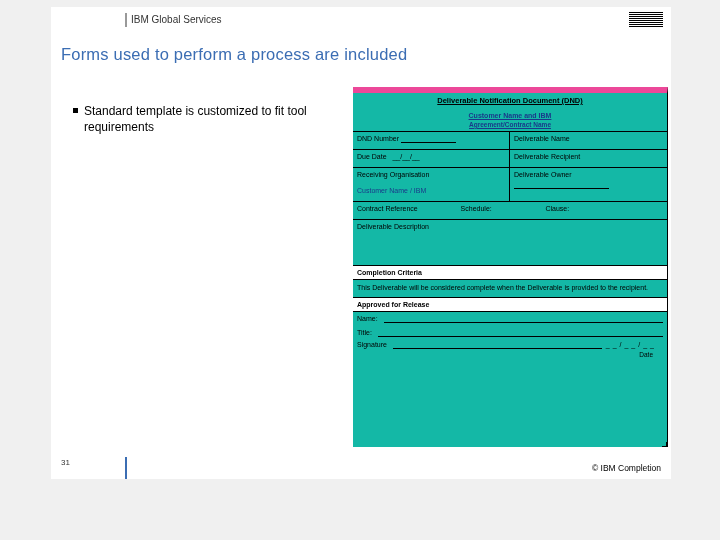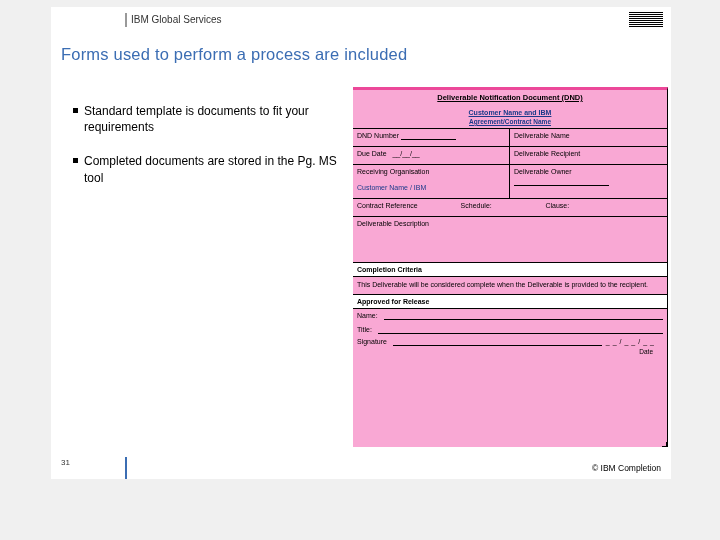--- a/index.html
+++ b/index.html
@@ -78,22 +78,22 @@
     flex: 0 0 5px;
     margin-top: 5px;
     margin-right: 6px;
   }
   .form {
     position: absolute;
     left: 302px;
     top: 80px;
     width: 315px;
     height: 360px;
-    background: #f9a8d4;
-    border-top: 3px solid #ec4899;
+    background: #14b8a6;
+    border-top: 6px solid #ec4899;
     border-right: 1px solid #000;
     font-size: 7px;
     line-height: 1.3;
     color: #000;
   }
   .form-title {
     text-align: center;
     font-weight: bold;
     text-decoration: underline;
     padding: 3px 0 1px;
@@ -220,25 +220,21 @@
         <div class="bar"></div>
         <div class="bar"></div>
     </div>
   </div>
 
   <div class="title">Forms used to perform a process are included</div>
 
   <div class="bullets">
     <div class="bullet">
       <div class="sq"></div>
-      <div>Standard template is documents to fit your requirements</div>
-    </div>
-    <div class="bullet">
-      <div class="sq"></div>
-      <div>Completed documents are stored in the Pg. MS tool</div>
+      <div>Standard template is customized to fit tool requirements</div>
     </div>
   </div>
 
   <div class="form">
     <div class="form-title">Deliverable Notification Document (DND)</div>
     <div class="form-sub">Customer Name and IBM</div>
     <div class="form-sub2">Agreement/Contract Name</div>
 
     <div class="row">
       <div class="cell" style="width:50%">

